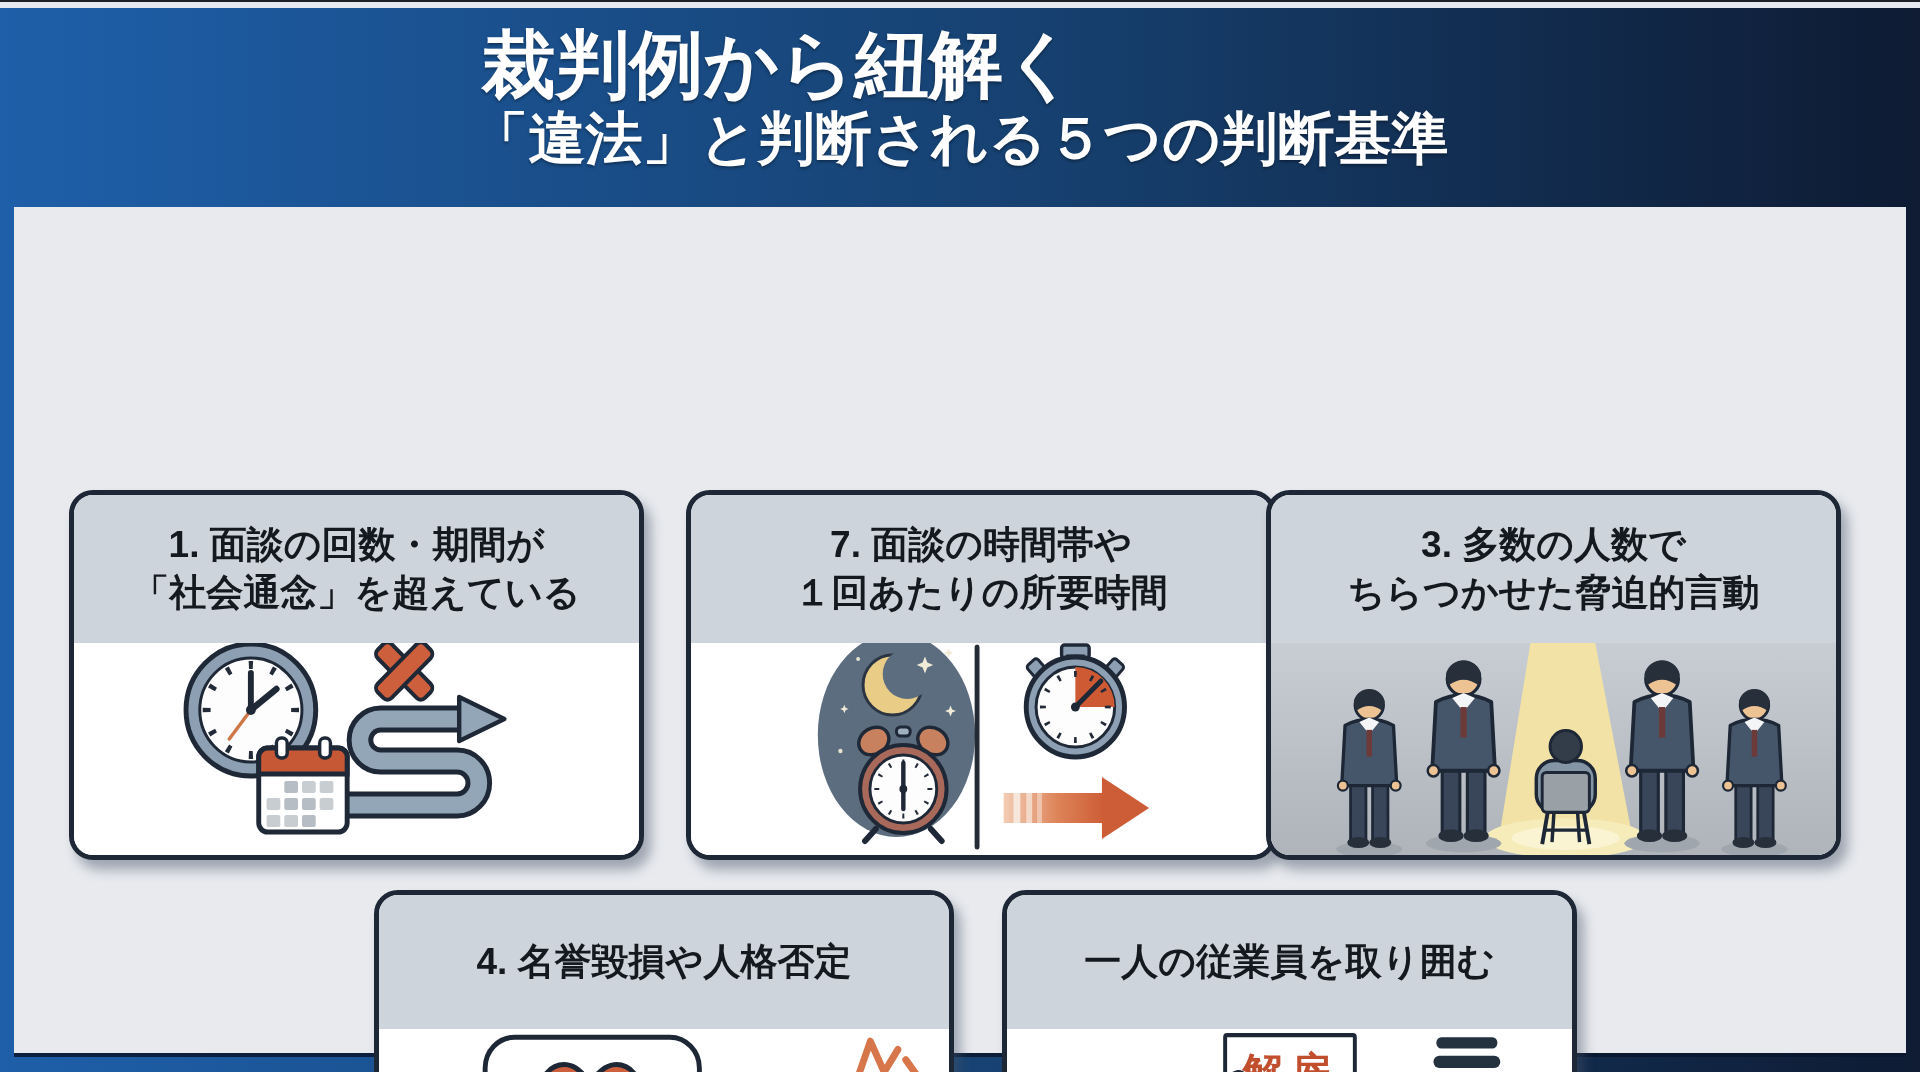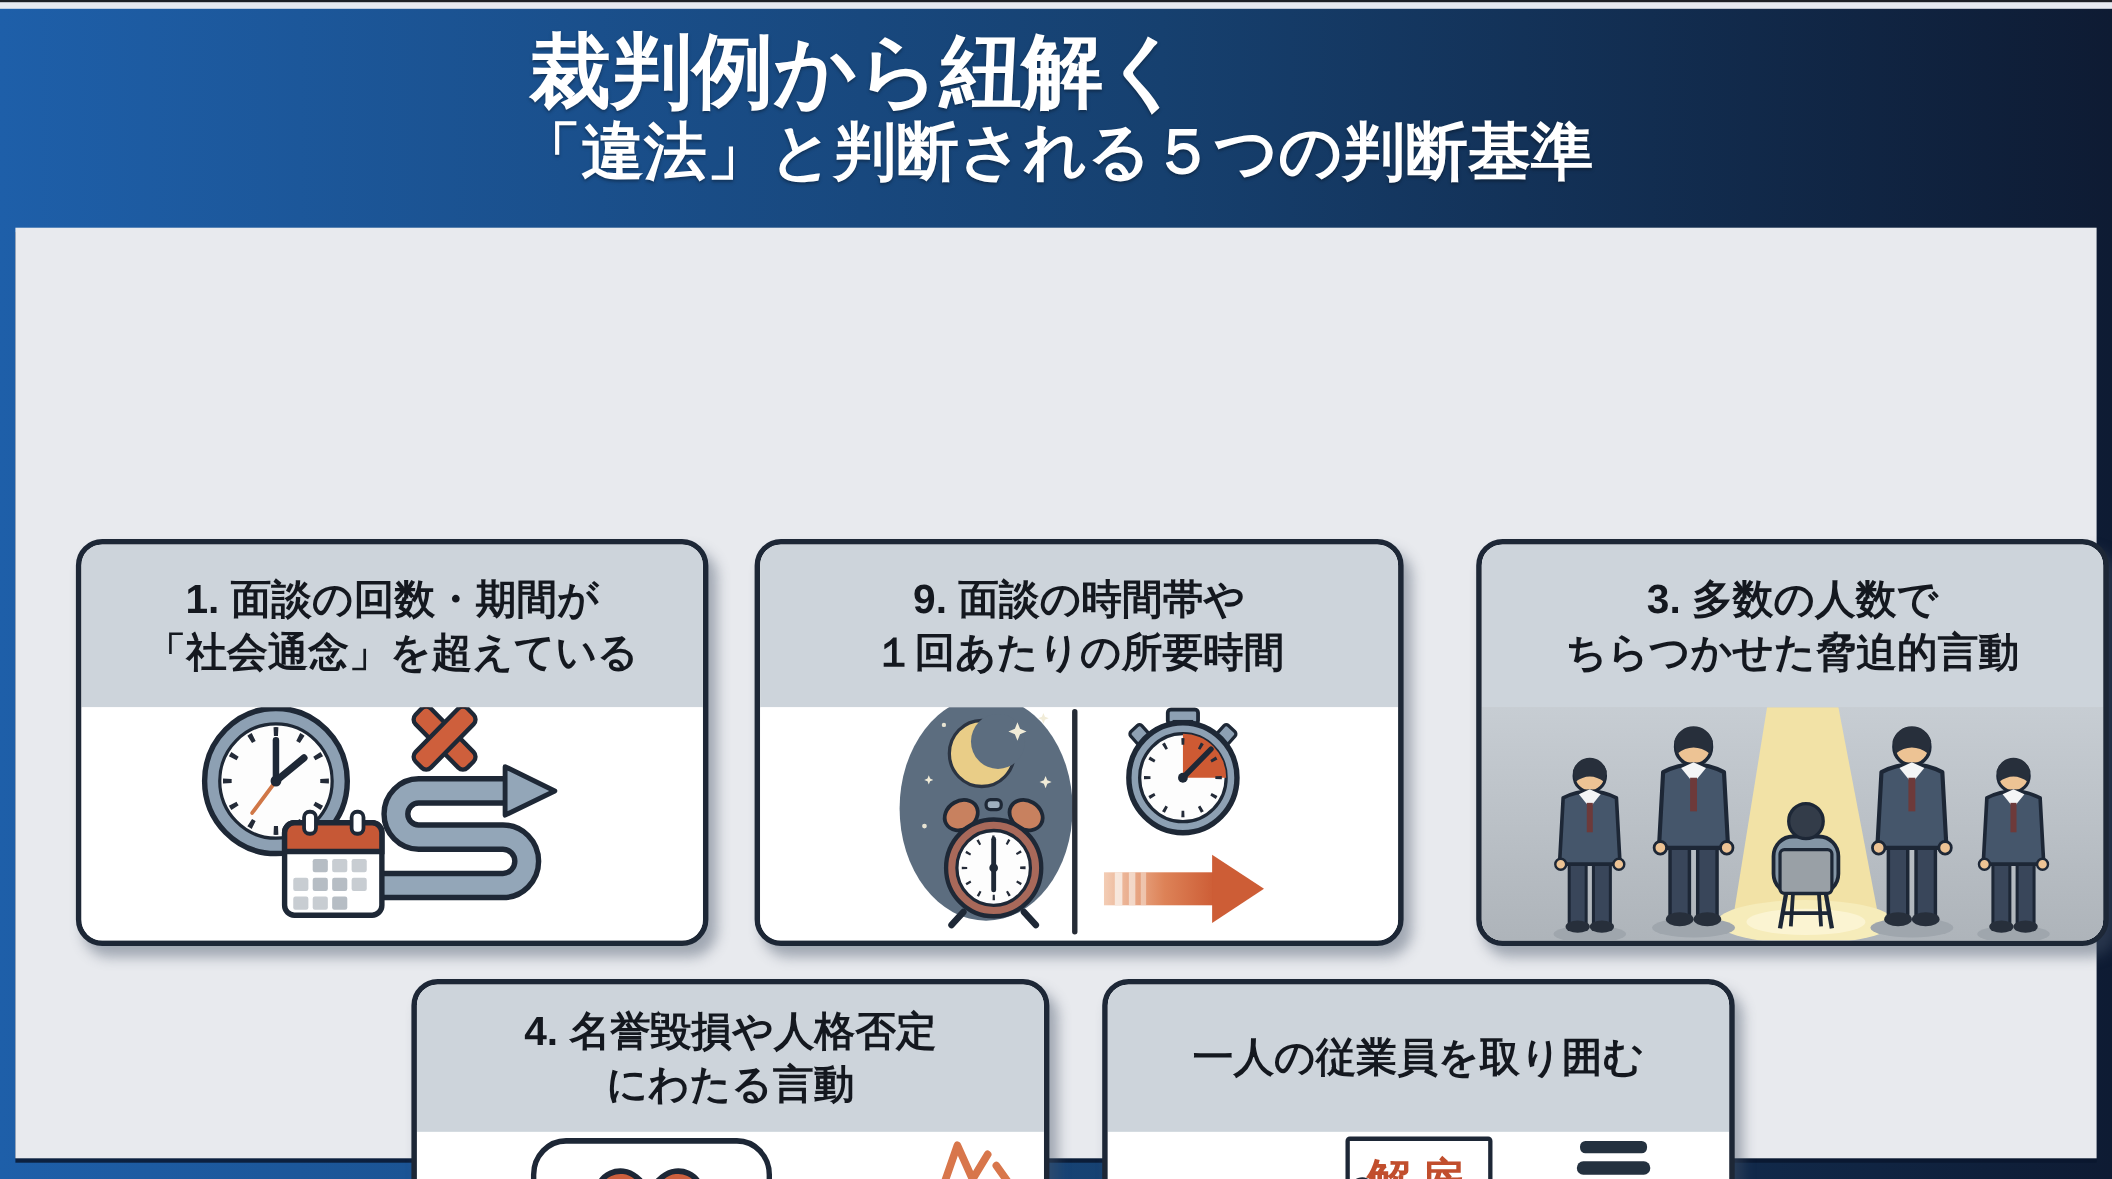--- a/index.html
+++ b/index.html
@@ -51,21 +51,21 @@
   .card-title{
     color:#14181f;font-weight:bold;font-size:37px;line-height:1.3;white-space:nowrap;
   }
   .card-body{position:relative;background:#ffffff;}
   .row1 .card-body{height:212px;}
   .row2 .card-body{height:201px;}
   .card-body svg{display:block;width:100%;height:100%;}
   
   #card1{left:55px;top:283px;width:575px;height:370px;}
   #card2{left:672px;top:283px;width:590px;height:370px;}
-  #card3{left:1328px;top:283px;width:575px;height:370px;}
+  #card3{left:1252px;top:283px;width:575px;height:370px;}
   #card4{left:360px;top:683px;width:580px;height:345px;}
   #card5{left:988px;top:683px;width:575px;height:345px;}
   #card3 .card-body{background:#b9bfc5;}
 </style>
 </head>
 <body>
 
 <div class="stage">
 
   <div class="top-strip"></div>
@@ -117,21 +117,21 @@
             <rect x="196" y="172" width="14" height="12" rx="2" fill="#c8cdd2"></rect>
             <rect x="214" y="172" width="14" height="12" rx="2" fill="#c8cdd2"></rect>
             <rect x="232" y="172" width="14" height="12" rx="2" fill="#b6bdc4"></rect>
           </g>
         </svg>
       </div>
     </div>
 
     <div class="card row1" id="card2">
       <div class="card-head">
-        <div class="card-title">9. 面談の時間帯や</div>
+        <div class="card-title">7. 面談の時間帯や</div>
         <div class="card-title">１回あたりの所要時間</div>
       </div>
       <div class="card-body">
         <svg viewBox="0 0 590 212" preserveAspectRatio="none">
           <defs>
             <linearGradient id="g-arrow2" x1="0" y1="0" x2="1" y2="0">
               <stop offset="0" stop-color="#f3cdb5"></stop>
                 <stop offset="0.55" stop-color="#dd8257"></stop>
                 <stop offset="1" stop-color="#cd5d36"></stop>
             </linearGradient>
@@ -231,21 +231,20 @@
           <use href="#man3" transform="translate(196,200) scale(1.28)"></use>
           <use href="#man3" transform="translate(398,200) scale(1.28)"></use>
           <use href="#man3" transform="translate(492,206) scale(1.12)"></use>
         </svg>
       </div>
     </div>
 
     <div class="card row2" id="card4">
       <div class="card-head">
         <div class="card-title">4. 名誉毀損や人格否定</div>
-        <div class="card-title">にわたる言動</div>
       </div>
       <div class="card-body">
         <svg viewBox="0 0 580 196" preserveAspectRatio="none">
 
           <rect x="298" y="58" width="88" height="100" rx="24" fill="#5d7285"></rect>
 
           <path d="M 155 146 L 141 184 L 212 146 Z" fill="#ffffff" stroke="#1d2736" stroke-width="5" stroke-linejoin="round"></path>
           <rect x="108" y="8" width="218" height="142" rx="30" fill="#ffffff" stroke="#1d2736" stroke-width="5"></rect>
           <rect x="152" y="138" width="58" height="10" fill="#ffffff"></rect>
 

